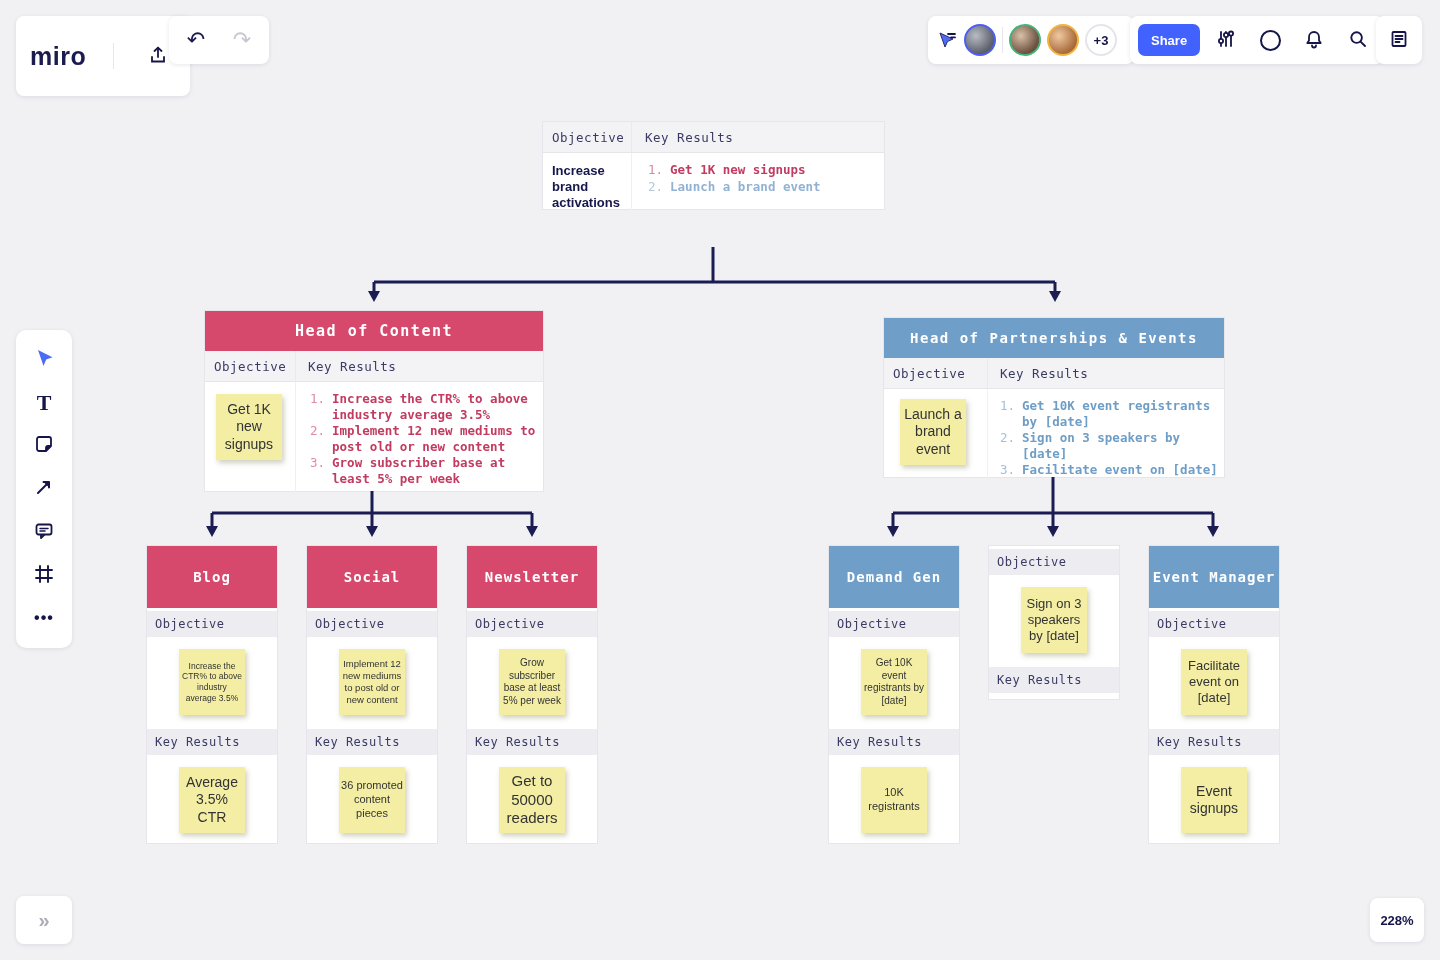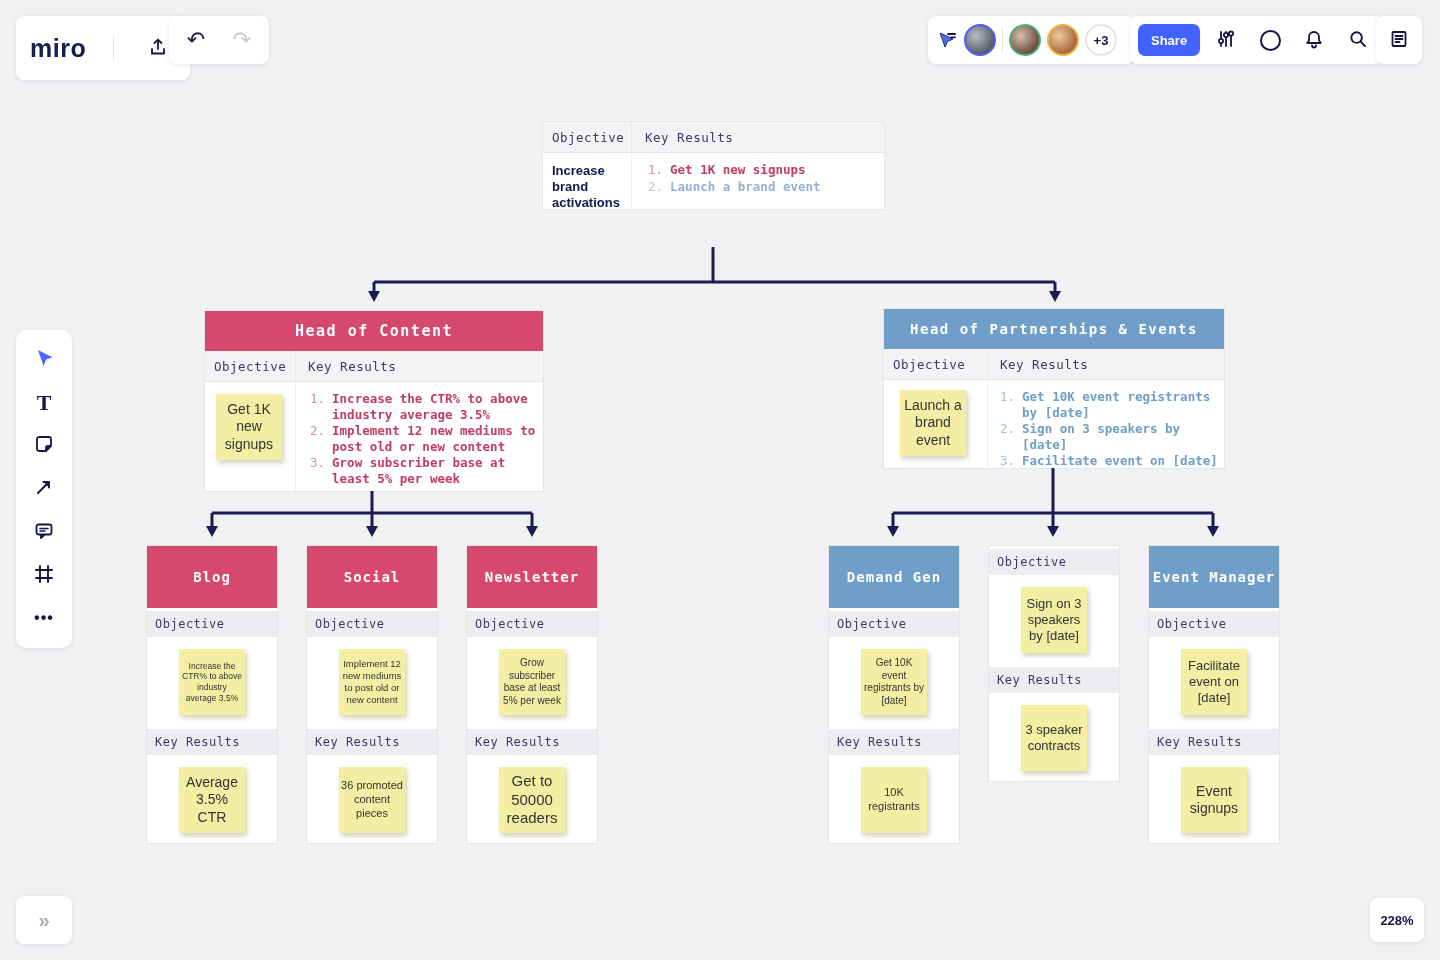--- a/index.html
+++ b/index.html
@@ -13,21 +13,21 @@
 
   
   .float{
     position:absolute;background:#ffffff;border-radius:8px;
     box-shadow:0 1px 4px rgba(20,20,70,.10);
     display:flex;align-items:center;
   }
   .vdiv{width:1px;height:26px;background:#e6e6ec;}
 
   
-  .logo-card{left:16px;top:16px;width:146px;height:48px;justify-content:space-between;padding:8px 14px;}
+  .logo-card{left:16px;top:16px;width:146px;height:48px;justify-content:space-between;padding:16px 14px;}
   .logo{font-size:25px;font-weight:bold;color:#1b1b4f;letter-spacing:.5px;}
   .icon-btn{width:36px;height:36px;border-radius:6px;display:flex;align-items:center;justify-content:center;cursor:pointer;background:transparent;border:none;padding:0;}
   .undo-card{left:169px;top:16px;width:92px;height:48px;justify-content:space-around;padding:0 4px;}
   .glyph{font-size:22px;line-height:1;color:#1b1b4f;font-family:"DejaVu Sans",sans-serif;}
   .glyph.dim{color:#c7c7d2;}
 
   .presence-card{left:928px;top:16px;width:190px;height:48px;padding:0 8px;gap:6px;}
   .avatar{width:32px;height:32px;border-radius:50%;box-sizing:border-box;flex:none;}
   .ring-blue{border:2px solid #4d5ef2;background:radial-gradient(circle at 35% 35%,#b9bcc4,#5a5f6b 70%);}
   .ring-green{border:2px solid #47b277;background:radial-gradient(circle at 35% 35%,#d9c1a8,#6b4f3f 70%);}
@@ -173,21 +173,21 @@
         </div>
 
         <div class="kr">
           <span class="kr-n">3.</span>
           <span class="kr-t">Grow subscriber base at least 5% per week</span>
         </div>
       </div>
   </div>
 </div>
 
-<div class="bigcard" style="left:884px;top:309px;width:340px;">
+<div class="bigcard" style="left:884px;top:318px;width:340px;">
   <div class="bigtitle t-blue mono" style="height:40px;font-size:14px;">Head of Partnerships &amp; Events</div>
   <div class="thead mono" style="grid-template-columns:103px 1fr;">
     <span>Objective</span>
     <span style="border-left:1px solid #e9e9ee;padding-left:12px;">Key Results</span>
   </div>
   <div class="tbody" style="grid-template-columns:103px 1fr;height:88px;">
     <div style="position:relative;">
       <div class="sticky sticky-66 fs-14" style="left:16px;top:10px;">Launch a brand event</div>
     </div>
     <div class="kr-list mono kr-blue" style="border-left:1px solid #f0f0f4;padding-left:12px;padding-right:2px;">
@@ -257,23 +257,20 @@
     <div class="sticky sticky-66 fs-11">10K registrants</div>
   </div>
 </div>
 
 <div class="child" style="left:989px;top:546px;">
   <div class="rowlabel mono">Objective</div>
   <div class="stickyarea area-obj">
     <div class="sticky sticky-66 fs-13">Sign on 3 speakers by [date]</div>
   </div>
   <div class="rowlabel mono">Key Results</div>
-  <div class="stickyarea area-kr">
-    <div class="sticky sticky-66 fs-13">3 speaker contracts</div>
-  </div>
 </div>
 
 <div class="child" style="left:1149px;top:546px;">
   <div class="childtitle t-blue mono">Event Manager</div>
   <div class="rowlabel mono">Objective</div>
   <div class="stickyarea area-obj">
     <div class="sticky sticky-66 fs-13">Facilitate event on [date]</div>
   </div>
   <div class="rowlabel mono">Key Results</div>
   <div class="stickyarea area-kr">

